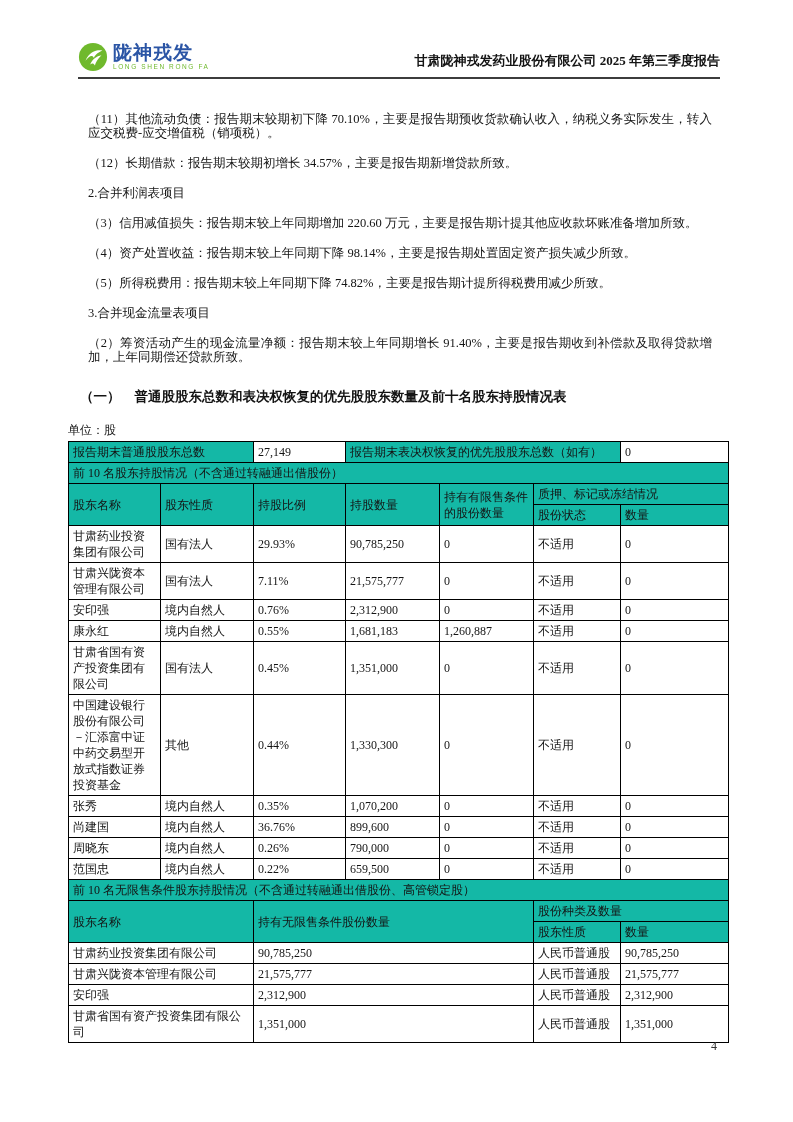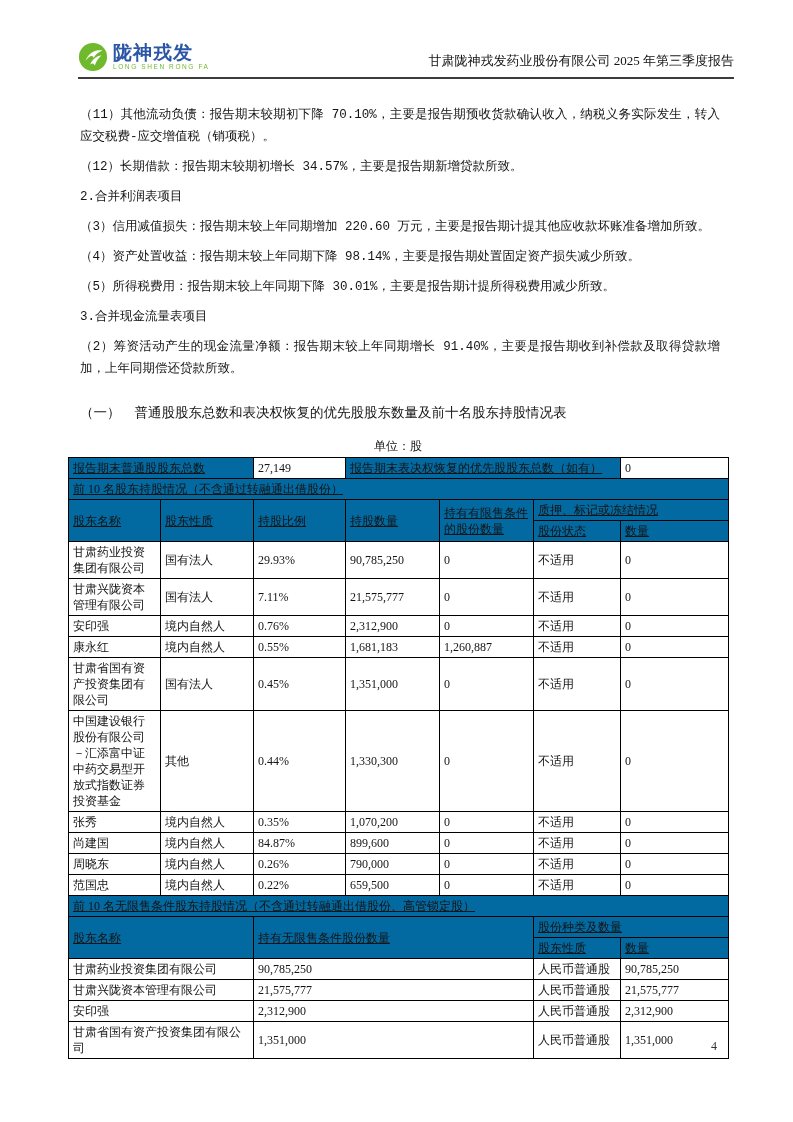--- a/index.html
+++ b/index.html
@@ -3,56 +3,56 @@
 <meta charset="utf-8">
 <style>
   html,body { margin:0; padding:0; background:#ffffff; }
   .page {
     position:relative; width:793px; height:1122px; background:#fff;
     font-family:"Liberation Serif","DejaVu Serif",serif; color:#141414;
     overflow:hidden; margin:0 auto;
   }
   
   .hdr {
-    position:absolute; top:42px; left:78px; right:59px;
+    position:absolute; top:42px; left:78px; right:73px;
     display:flex; justify-content:space-between; align-items:flex-end;
     border-bottom:2px solid #3c3c3c; padding-bottom:5px;
   }
   .logo { display:flex; align-items:center; gap:5px; }
   .logo-mark { width:30px; height:30px; flex:0 0 auto; }
   .logo-text { display:flex; flex-direction:column; line-height:1; }
   .brand-cn {
     font-family:"Liberation Sans","DejaVu Sans",sans-serif;
     font-weight:bold; font-size:19px; color:#2b55a5; letter-spacing:1px;
   }
   .brand-en {
     font-family:"Liberation Sans","DejaVu Sans",sans-serif;
     font-size:6.5px; color:#6fb92c; letter-spacing:1.6px; margin-top:2px;
   }
-  .hdr-title { font-size:13px; font-weight:normal; white-space:nowrap; padding-bottom:2px; }
+  .hdr-title { font-size:13px; font-weight:bold; white-space:nowrap; padding-bottom:2px; }
   
   .content { position:absolute; top:96px; left:68px; width:660px; }
-  .para { margin:8px; padding:0 0 0 4px; font-size:12.5px; line-height:22px; text-align:justify;font-family:Liberation Mono, monospace; }
+  .para { margin:16px; padding:0 0 0 4px; font-size:12.5px; line-height:14px; text-align:justify; }
   .sec-title {
     margin:20px 0 0 4px; font-size:15.5px; font-weight:bold;
     font-family:"Liberation Sans","DejaVu Sans",sans-serif; letter-spacing:1px;
   }
   .sub-title {
-    margin:24px 0 0 12px; font-size:13.5px; font-weight:normal;
+    margin:24px 0 0 12px; font-size:13.5px; font-weight:bold;
     font-family:"Liberation Sans","DejaVu Sans",sans-serif;
   }
   .sub-title .sub-num { margin-right:14px; }
-  .unit-line { margin:16px 0 2px 0; font-size:12px; text-align:center; }
+  .unit-line { margin:16px 0 2px 0; font-size:12px; text-align:left; }
   
   table.sh { border-collapse:collapse; width:660px; table-layout:fixed; }
   table.sh td {
     border:1px solid #000; font-size:12px; line-height:16px;
     padding:2px 4px; vertical-align:middle; word-break:break-all;
   }
-  .gray { background:#0369a1;text-decoration:underline; }
+  .gray { background:#14b8a6; }
   .c { }
   .r { text-align:left;font-family:Liberation Serif, serif; }
   .l { text-align:left; }
   
   .pageno { position:absolute; right:76px; bottom:68px; font-size:12px; color:#333; }
 </style>
 </head>
 <body>
 
 <div class="page">
@@ -73,21 +73,21 @@
     </div>
     <div class="hdr-title">甘肃陇神戎发药业股份有限公司 2025 年第三季度报告</div>
   </div>
 
   <div class="content">
     <p class="para">（11）其他流动负债：报告期末较期初下降 70.10%，主要是报告期预收货款确认收入，纳税义务实际发生，转入应交税费-应交增值税（销项税）。</p>
     <p class="para">（12）长期借款：报告期末较期初增长 34.57%，主要是报告期新增贷款所致。</p>
     <p class="para">2.合并利润表项目</p>
     <p class="para">（3）信用减值损失：报告期末较上年同期增加 220.60 万元，主要是报告期计提其他应收款坏账准备增加所致。</p>
     <p class="para">（4）资产处置收益：报告期末较上年同期下降 98.14%，主要是报告期处置固定资产损失减少所致。</p>
-    <p class="para">（5）所得税费用：报告期末较上年同期下降 30.01%，主要是报告期计提所得税费用减少所致。</p>
+    <p class="para">（5）所得税费用：报告期末较上年同期下降 74.82%，主要是报告期计提所得税费用减少所致。</p>
     <p class="para">3.合并现金流量表项目</p>
     <p class="para">（2）筹资活动产生的现金流量净额：报告期末较上年同期增长 91.40%，主要是报告期收到补偿款及取得贷款增加，上年同期偿还贷款所致。</p>
 
 
     <div class="sub-title">
       <span class="sub-num">（一）</span><span>普通股股东总数和表决权恢复的优先股股东数量及前十名股东持股情况表</span>
     </div>
 
     <div class="unit-line">单位：股</div>
 
@@ -186,21 +186,21 @@
         <td class="l">境内自然人</td>
         <td class="r">0.35%</td>
         <td class="r">1,070,200</td>
         <td class="r">0</td>
         <td class="l">不适用</td>
         <td class="r">0</td>
       </tr>
       <tr>
         <td class="l">尚建国</td>
         <td class="l">境内自然人</td>
-        <td class="r">84.87%</td>
+        <td class="r">36.76%</td>
         <td class="r">899,600</td>
         <td class="r">0</td>
         <td class="l">不适用</td>
         <td class="r">0</td>
       </tr>
       <tr>
         <td class="l">周晓东</td>
         <td class="l">境内自然人</td>
         <td class="r">0.26%</td>
         <td class="r">790,000</td>

